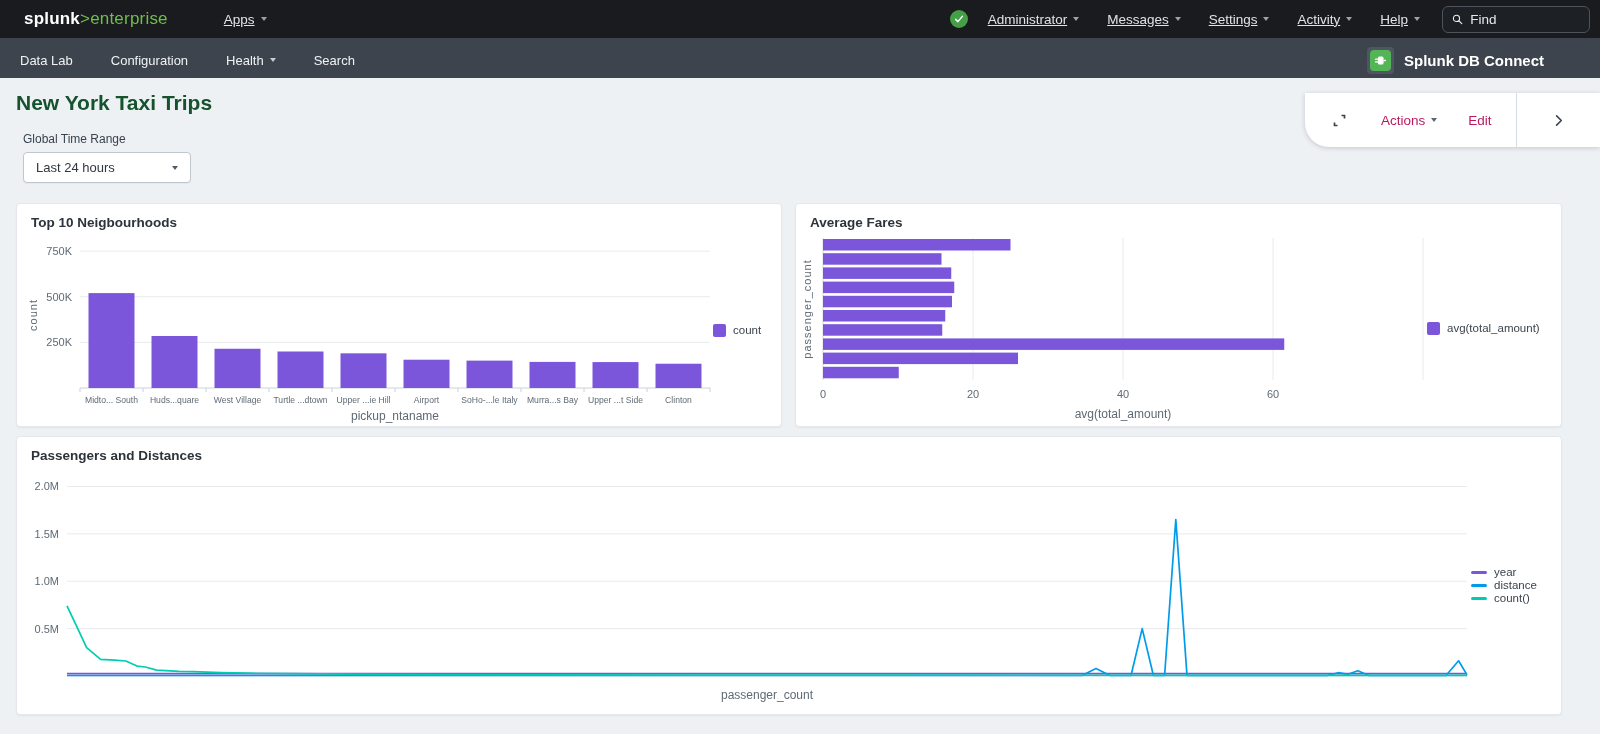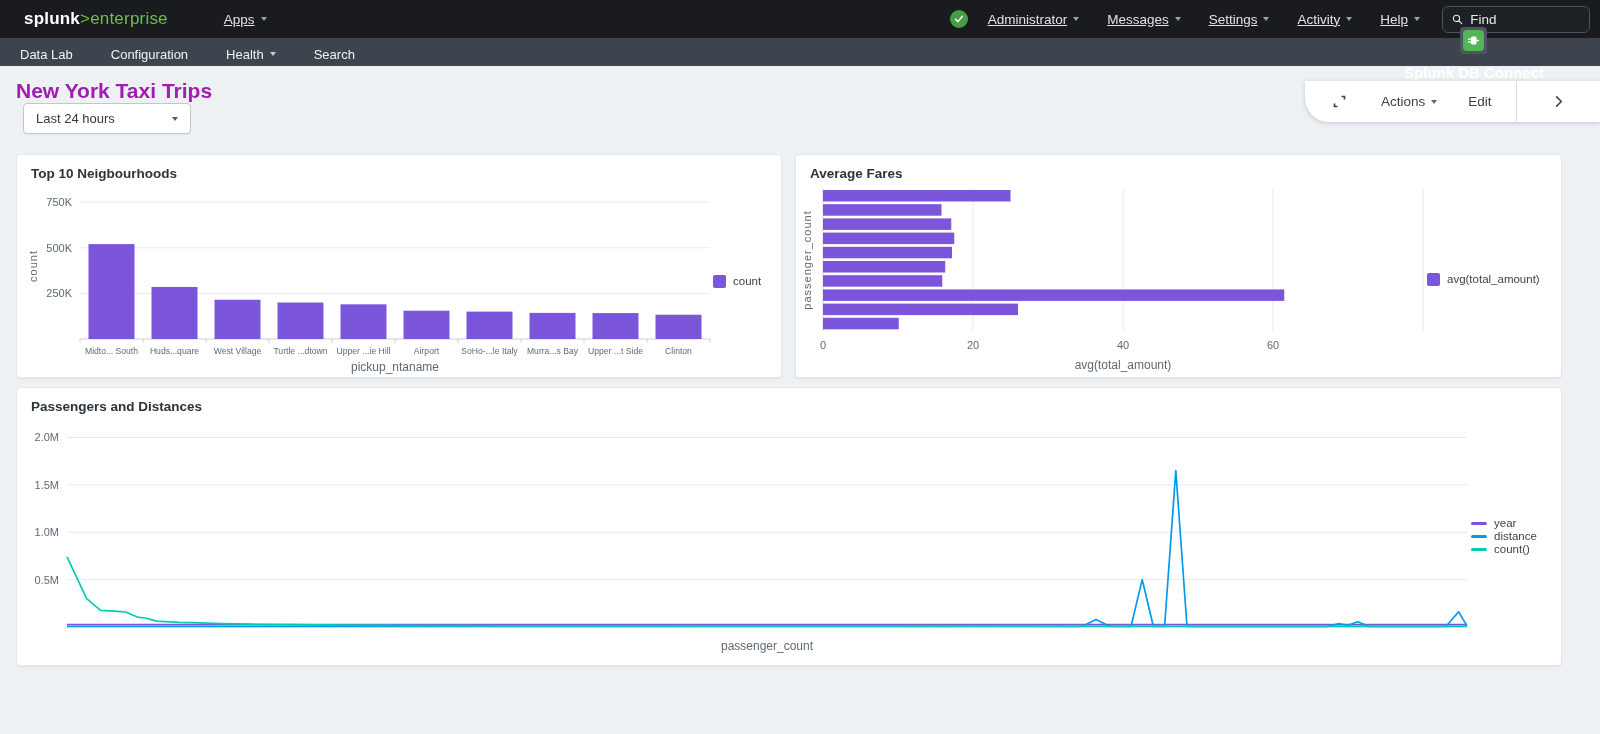--- a/index.html
+++ b/index.html
@@ -39,56 +39,56 @@
     padding:0 9px; background:#1d2024;
   }
   .findbox input {
     background:transparent; border:none; outline:none; color:#eceff1;
     font-size:13.5px; width:100%; font-family:"Liberation Sans",sans-serif;
   }
   .findbox input::placeholder { color:#e6e9eb; opacity:1; }
 
   
   .appbar {
-    height:28px; background:#3d444d; display:flex; align-items:center;
+    height:40px; background:#3d444d; display:flex; align-items:center;
     padding:4px 10px 0 20px; color:#f0f3f5; font-size:13px;
   }
   .appbar .navitem { display:inline-flex; align-items:center; cursor:pointer; white-space:nowrap; }
   .appbar .navitem + .navitem { margin-left:38px; }
   .appbar .caret { border-top-color:#c7cdd3; }
-  .app-ident { display:flex; align-items:center; gap:10px; margin-right:46px; cursor:pointer;flex-direction:column; }
+  .app-ident { display:flex; align-items:center; gap:10px; margin-right:46px; cursor:pointer; }
   .app-icon {
     width:27px; height:27px; border-radius:4px; background:#4e565f;
     display:flex; align-items:center; justify-content:center; flex:none;
   }
   .app-icon .green {
     width:21px; height:21px; border-radius:4px; background:#53b556;
     display:flex; align-items:center; justify-content:center;
   }
   .app-name { font-size:15px; font-weight:bold; color:#ffffff; white-space:nowrap; }
 
   
   .main { position:relative; height:660px; }
 
   .float-toolbar {
-    position:absolute; top:2px; right:0; width:295px; height:41px; background:#fff;
+    position:absolute; top:2px; right:0; width:295px; height:54px; background:#fff;
     border-radius:0 0 0 24px; box-shadow:0 1px 5px rgba(40,50,60,.22);
-    display:flex; align-items:center; z-index:5; font-size:13.5px; color:#404040;
+    display:flex; align-items:center; z-index:5; font-size:13.5px; color:#be185d;
   }
   .tb-item { display:inline-flex; align-items:center; cursor:pointer; }
   .tb-expand { margin-left:26px; }
   .tb-actions { margin-left:33px; }
   .tb-actions .caret { border-top-color:#5b6570; }
   .tb-edit { margin-left:31px;justify-content:center; }
   .tb-chev-zone {
     margin-left:auto; width:84px; height:100%; border-left:1px solid #d7dce1;
     display:flex; align-items:center; justify-content:center; cursor:pointer;
   }
 
-  .page-title { margin:13px 0 0 16px; font-size:21px; font-weight:bold; color:#a21caf; }
+  .page-title { margin:13px 0 0 16px; font-size:21px; font-weight:bold; color:#14532d; }
 
   .tr-label { margin:17px 0 6px 23px; font-size:12px; color:#39434e; }
   .tr-dropdown {
     margin-left:23px; width:168px; height:31px; background:#fff;
     border:1px solid #bfc7d0; border-radius:4px; display:flex; align-items:center;
     padding:0 12px; font-size:13px; color:#31373e; cursor:pointer;
     box-shadow:0 1px 1px rgba(40,50,60,.05);
   }
   .tr-dropdown .caret { margin-left:auto; border-top-color:#525c66; }
 
@@ -208,20 +208,21 @@
     </span>
     <span class="tb-chev-zone">
       <svg width="15" height="15" viewBox="0 0 16 16">
           <path d="M6 3 L11 8 L6 13" fill="none" stroke="#3c444d" stroke-width="1.7" stroke-linecap="round" stroke-linejoin="round"></path>
         </svg>
     </span>
   </div>
 
   <h1 class="page-title">New York Taxi Trips</h1>
 
+  <div class="tr-label">Global Time Range</div>
   <div class="tr-dropdown">
     <span>Last 24 hours</span>
     <span class="caret"></span>
   </div>
 
   <div class="row1">
 
     <section class="panel p1">
       <div class="panel-title">Top 10 Neigbourhoods</div>
       <div class="chart-row">

